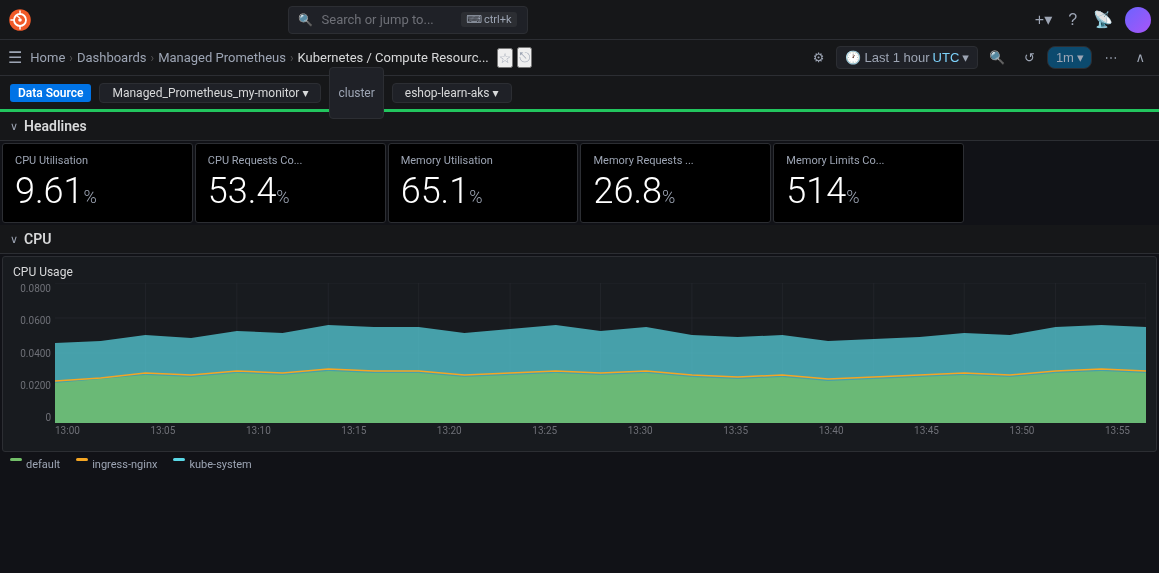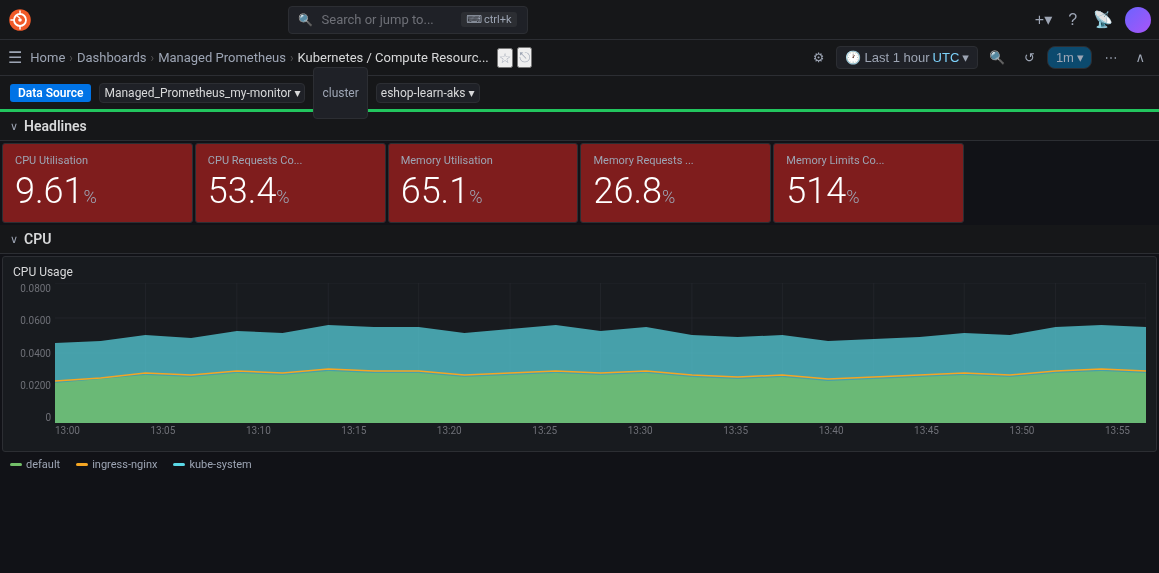--- a/index.html
+++ b/index.html
@@ -111,21 +111,21 @@
       padding: 2px 8px;
       border-radius: 3px;
       font-size: 12px;
       font-weight: 600;
     }
     .filter-select {
       background: #1f2127;
       border: 1px solid #2c2e33;
       border-radius: 4px;
       color: #d8d9da;
-      padding: 2px 4px;
+      padding: 2px 12px;
       font-size: 12px;
       cursor: pointer;
       display: flex; align-items: center; gap: 4px; text-align: right;
     }
     .filter-tag {
       background: #1f2127;
       border: 1px solid #2c2e33;
       border-radius: 4px;
       color: #9da5b4;
       padding: 18px 8px;
@@ -147,21 +147,21 @@
 
     
     .metrics-grid {
       display: grid;
       grid-template-columns: repeat(6, 1fr);
       gap: 2px;
       padding: 2px;
       background: #111217;
     }
     .metric-card {
-      background: #7f1d1d;
+      background: #000000;
       border: 1px solid #2c2e33;
       border-radius: 3px;
       padding: 10px 12px;
       min-height: 80px;
     }
     .metric-title {
       font-size: 11px;
       color: #9da5b4;
       margin-bottom: 6px;
       white-space: nowrap;
@@ -230,21 +230,21 @@
 
     
     .chart-legend {
       display: flex;
       align-items: center;
       gap: 16px;
       padding: 4px 10px;
       font-size: 11px;
       color: #9da5b4;
     }
-    .legend-item { display: flex; align-items: center; gap: 4px; }
+    .legend-item { display: flex; align-items: flex-start; gap: 4px; }
     .legend-dot { width: 12px; height: 3px; border-radius: 2px; }
 
     svg.chart-svg { width: 100%; height: 100%; }
   </style>
 </head>
 <body>
 
 <div class="top-nav">
 
   <div class="grafana-logo">

